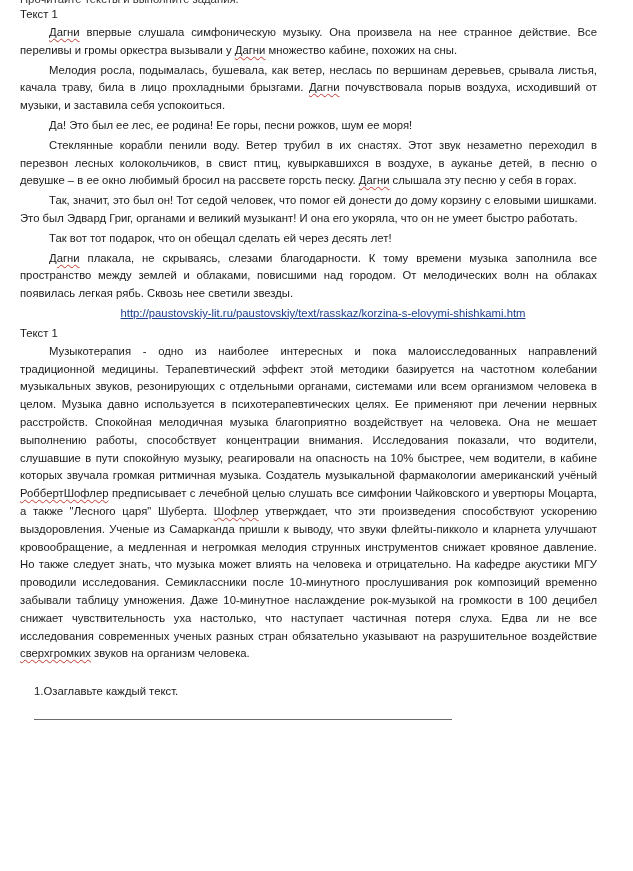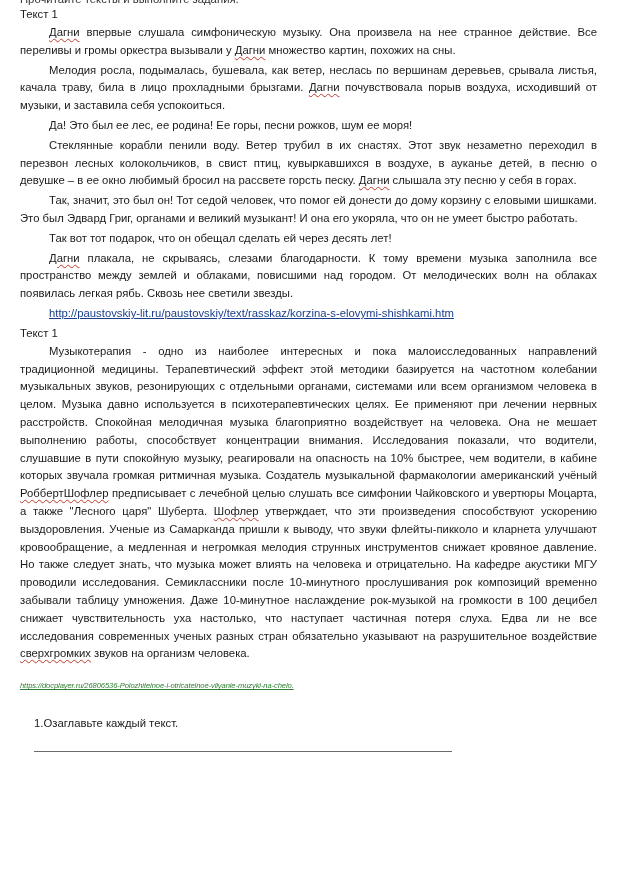--- a/index.html
+++ b/index.html
@@ -8,56 +8,55 @@
     font-family: "Liberation Sans", sans-serif;
     color: #1a1a1a;
     font-size: 11.3px;
     line-height: 17.8px;
   }
   .page { position: absolute; left: 20px; top: -9px; width: 577px; }
   .instr { margin: 0; height: 15px; overflow: hidden; color: #333; }
   .heading { font-weight: normal; margin: 0; height: 18px; }
   p.para { margin: 0 0 2px 0; text-indent: 29px; text-align: justify; }
   .sp { text-decoration: underline wavy #c0392b; text-decoration-thickness: 1px; text-underline-offset: 2px; }
-  .link1 { display: block; margin: 1px 0 2px 29px; color: #1a3e8c; text-decoration: underline; }
+  .link1 { display: block; margin: 1px 0 2px 29px; color: #1a3e8c; text-decoration: underline; text-align: center; }
   .link2 {
     display: block; margin-top: 14px; font-size: 7.6px; font-style: italic;
     color: #2e7d32; text-decoration: underline; letter-spacing: -0.1px;
   }
   .question { margin: 20px 0 0 14px; text-align: justify; }
   .line { border-bottom: 1px solid #6b6b6b; height: 0; }
   .q1-lines .line { width: 418px; }
   .q1-lines .line.l1 { margin-top: 18px; }
 </style>
 </head>
 <body>
 
 <div class="page">
   <div class="instr">Прочитайте тексты и выполните задания.</div>
 
   <div>
     <div class="heading">Текст 1</div>
     <div id="text1-paras">
-        <p class="para"><span></span><span class="sp">Дагни</span><span> впервые слушала симфоническую музыку. Она произвела на нее странное действие. Все переливы и громы оркестра вызывали у </span><span class="sp">Дагни</span><span> множество картин, похожих на сны.</span></p>
+        <p class="para"><span></span><span class="sp">Дагни</span><span> впервые слушала симфоническую музыку. Она произвела на нее странное действие. Все переливы и громы оркестра вызывали у </span><span class="sp">Дагни</span><span> множество кабине, похожих на сны.</span></p>
         <p class="para"><span>Мелодия росла, подымалась, бушевала, как ветер, неслась по вершинам деревьев, срывала листья, качала траву, била в лицо прохладными брызгами. </span><span class="sp">Дагни</span><span> почувствовала порыв воздуха, исходивший от музыки, и заставила себя успокоиться.</span></p>
         <p class="para"><span>Да! Это был ее лес, ее родина! Ее горы, песни рожков, шум ее моря!</span></p>
         <p class="para"><span>Стеклянные корабли пенили воду. Ветер трубил в их снастях. Этот звук незаметно переходил в перезвон лесных колокольчиков, в свист птиц, кувыркавшихся в воздухе, в ауканье детей, в песню о девушке – в ее окно любимый бросил на рассвете горсть песку. </span><span class="sp">Дагни</span><span> слышала эту песню у себя в горах.</span></p>
         <p class="para"><span>Так, значит, это был он! Тот седой человек, что помог ей донести до дому корзину с еловыми шишками. Это был Эдвард Григ, органами и великий музыкант! И она его укоряла, что он не умеет быстро работать.</span></p>
         <p class="para"><span>Так вот тот подарок, что он обещал сделать ей через десять лет!</span></p>
         <p class="para"><span></span><span class="sp">Дагни</span><span> плакала, не скрываясь, слезами благодарности. К тому времени музыка заполнила все пространство между землей и облаками, повисшими над городом. От мелодических волн на облаках появилась легкая рябь. Сквозь нее светили звезды.</span></p>
       </div>
     <a class="link1" href="#">http://paustovskiy-lit.ru/paustovskiy/text/rasskaz/korzina-s-elovymi-shishkami.htm</a>
   </div>
 
   <div>
     <div class="heading">Текст 1</div>
     <p class="para">
       <span>Музыкотерапия - одно из наиболее интересных и пока малоисследованных направлений традиционной медицины. Терапевтический эффект этой методики базируется на частотном колебании музыкальных звуков, резонирующих с отдельными органами, системами или всем организмом человека в целом. Музыка давно используется в психотерапевтических целях. Ее применяют при лечении нервных расстройств. Спокойная мелодичная музыка благоприятно воздействует на человека. Она не мешает выполнению работы, способствует концентрации внимания. Исследования показали, что водители, слушавшие в пути спокойную музыку, реагировали на опасность на 10% быстрее, чем водители, в кабине которых звучала громкая ритмичная музыка. Создатель музыкальной фармакологии американский учёный </span><span class="sp">РоббертШофлер</span><span> предписывает с лечебной целью слушать все симфонии Чайковского и увертюры Моцарта, а также "Лесного царя" Шуберта. </span><span class="sp">Шофлер</span><span> утверждает, что эти произведения способствуют ускорению выздоровления. Ученые из Самарканда пришли к выводу, что звуки флейты-пикколо и кларнета улучшают кровообращение, а медленная и негромкая мелодия струнных инструментов снижает кровяное давление. Но также следует знать, что музыка может влиять на человека и отрицательно. На кафедре акустики МГУ проводили исследования. Семиклассники после 10-минутного прослушивания рок композиций временно забывали таблицу умножения. Даже 10-минутное наслаждение рок-музыкой на громкости в 100 децибел снижает чувствительность уха настолько, что наступает частичная потеря слуха. Едва ли не все исследования современных ученых разных стран обязательно указывают на разрушительное воздействие </span><span class="sp">сверхгромких</span><span> звуков на организм человека.</span>
     </p>
-    <a class="link2" href="#">https://docplayer.ru/26806536-Polozhitelnoe-i-otricatelnoe-vliyanie-muzyki-na-chelo.</a>
   </div>
 
   <div class="question">
     <div>1.Озаглавьте каждый текст.</div>
     <div class="q1-lines">
       <div class="line l1"></div>
 
     </div>
 
   </div>

